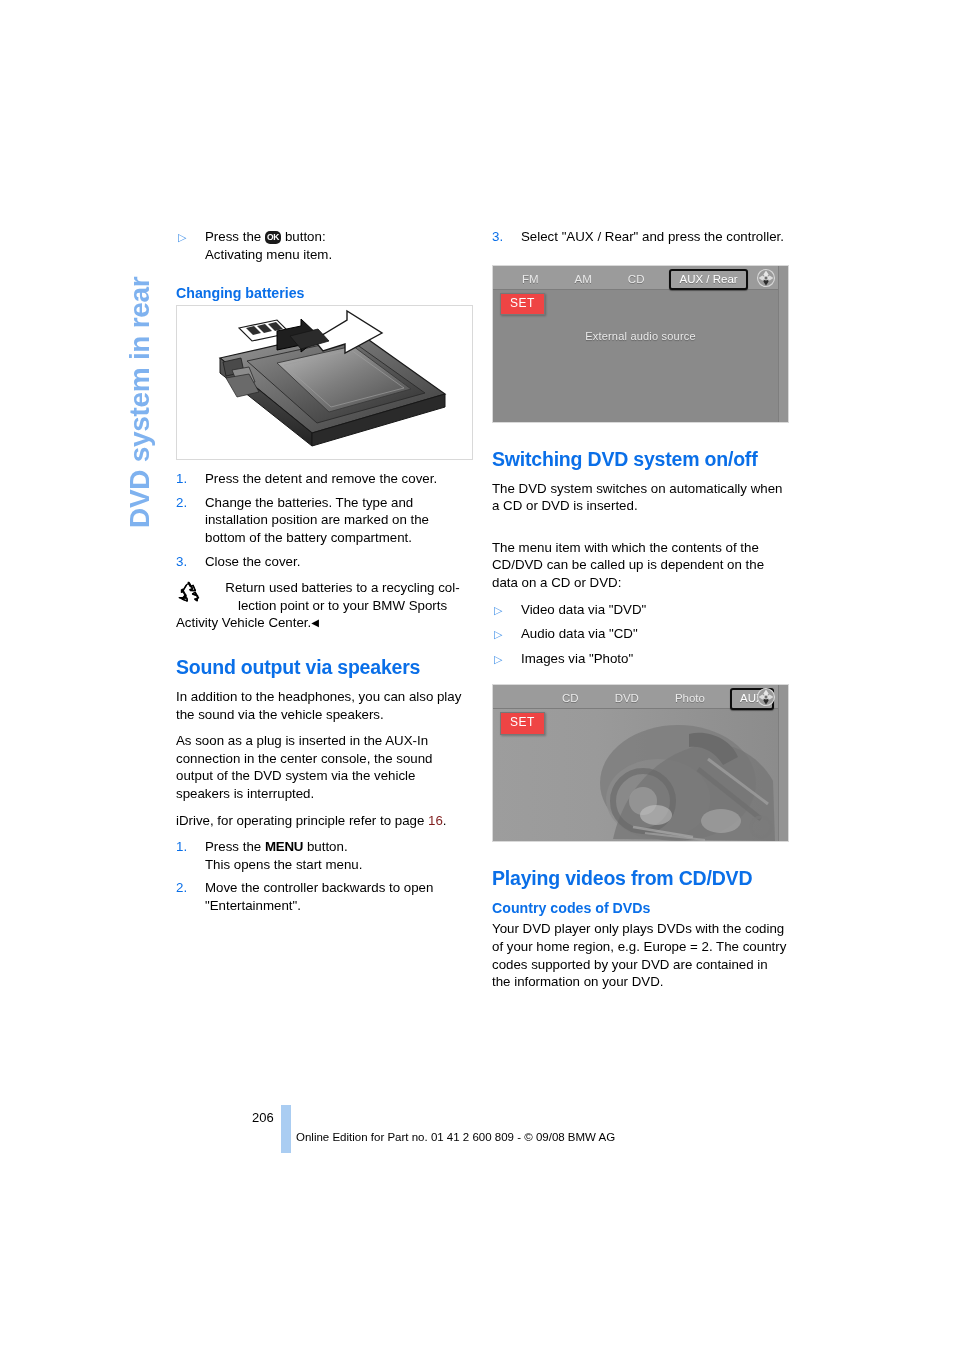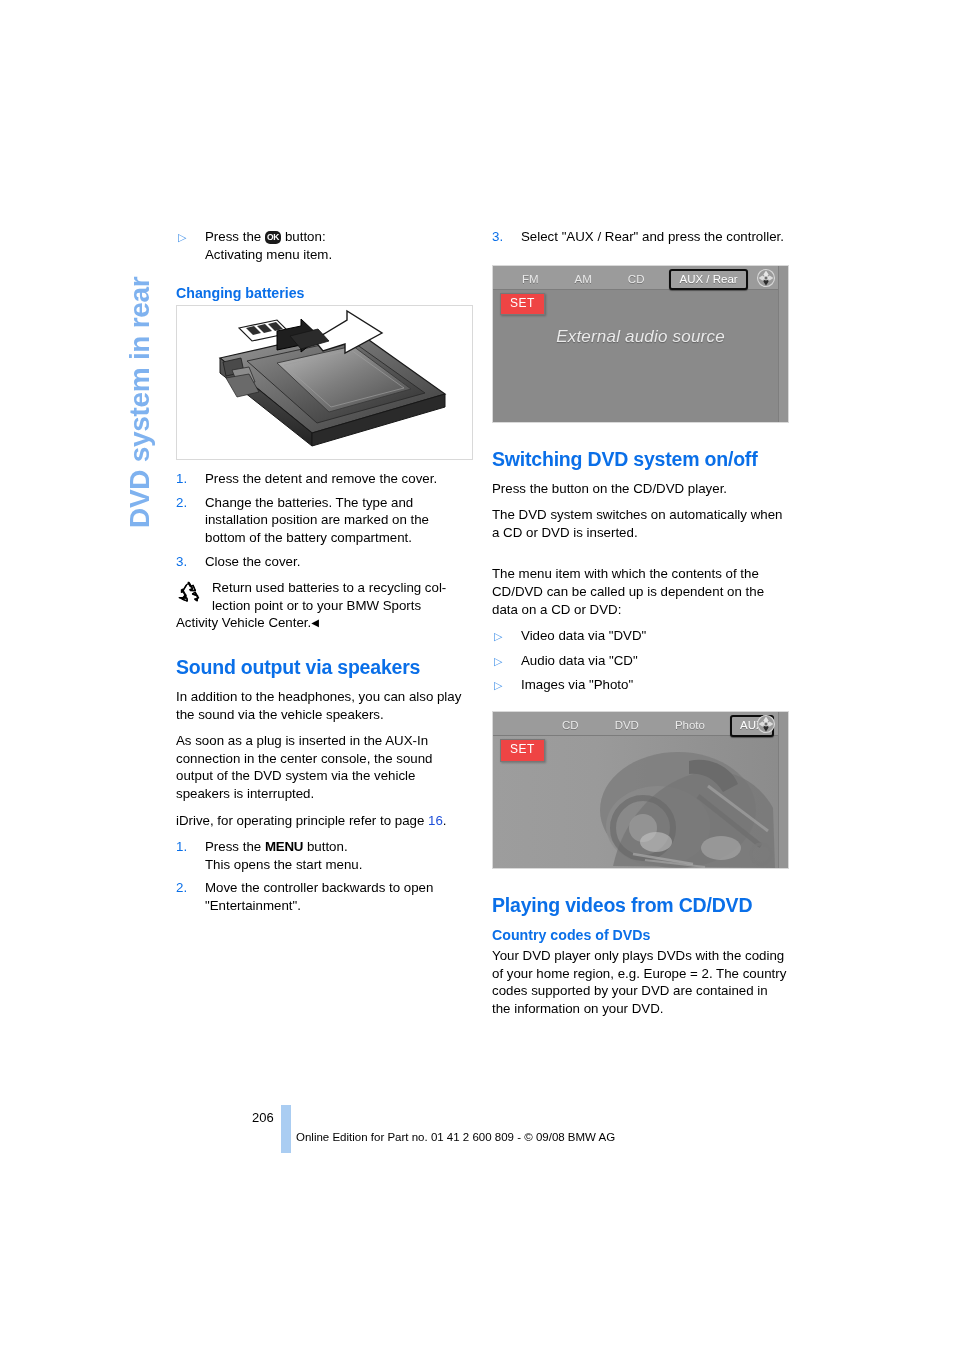--- a/index.html
+++ b/index.html
@@ -98,23 +98,23 @@
     margin: 2px 0 0 0;
   }
   .note .recycle {
     position: absolute;
     left: 0; top: 1px;
     width: 26px; height: 23px;
   }
   .note .note-text {
     padding-left: 0;
   }
-  .note .indent2 { padding-left: 36px; }
-
-  .pageref { color: #1d4ed8; }
+  .note .indent2 { padding-left: 36px; text-align: center; }
+
+  .pageref { color: #7f1d1d; }
 
   
   .key-ok {
     display: inline-block;
     background: #1b1b1b;
     color: #ffffff;
     font-size: 8.5px;
     font-weight: bold;
     line-height: 11px;
     padding: 1px 2px 1px 2px;
@@ -204,24 +204,23 @@
     right: 0; top: 0; bottom: 0;
     width: 10px;
     background: #949494;
     border-left: 1px solid #7e7e7e;
   }
   .screen .centertext {
     position: absolute;
     left: 0; right: 0; top: 62px;
     text-align: center;
     color: #eaeaea;
-    font-size: 17px;
+    font-size: 11px;
     text-shadow: 0 1px 1px rgba(0,0,0,.3);
     letter-spacing: 0.2px;
-    font-style: italic;
   }
   .screen .photo {
     position: absolute;
     left: 0; right: 0; top: 24px; bottom: 0;
     overflow: hidden;
   }
 
   
   .footer-pageno {
     position: absolute;
@@ -429,21 +428,20 @@
         <div class="scrollstrip"></div>
         <div class="setbtn">SET</div>
         <div class="centertext">External audio source</div>
       </div>
       <div class="fig-code">MPA0018765</div>
     </div>
 
     <div class="spacer-md"></div>
 
     <h1 class="sec">Switching DVD system on/off</h1>
-    <p class="para">Press the button on the CD/DVD player.</p>
     <p class="para">The DVD system switches on automatically when a CD or DVD is inserted.</p>
 
     <div class="spacer-md"></div>
 
     <p class="para">The menu item with which the contents of the CD/DVD can be called up is dependent on the data on a CD or DVD:</p>
 
     <div class="bitem gap">
       <span class="tri">▷</span>
       <span>Video data via "DVD"</span>
     </div>

